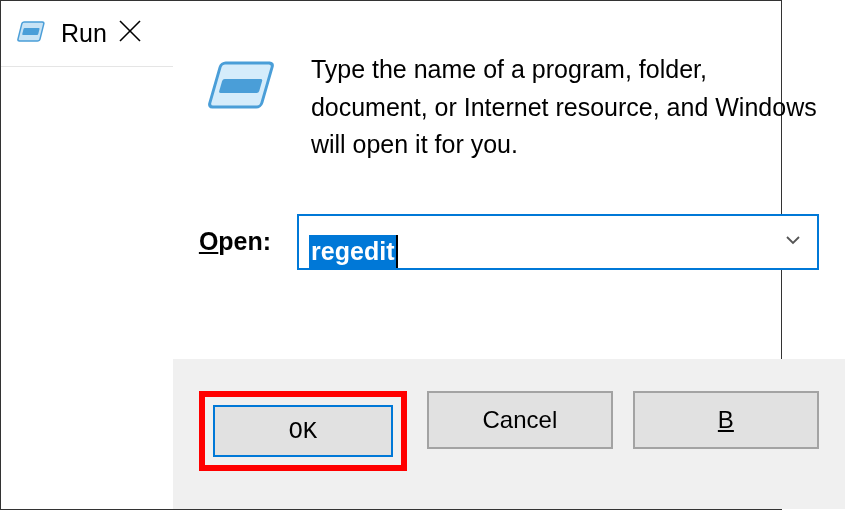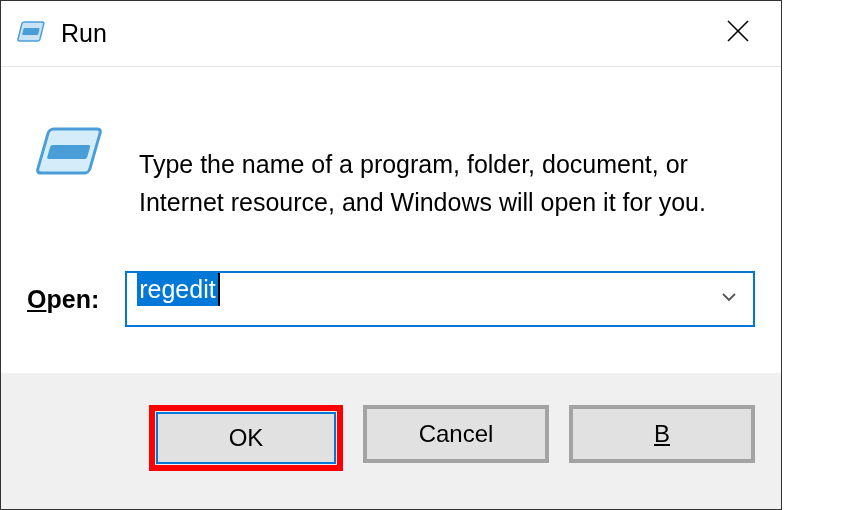--- a/index.html
+++ b/index.html
@@ -9,21 +9,21 @@
       width: 850px;
       height: 510px;
       overflow: hidden;
     }
     .window {
       width: 782px;
       height: 510px;
       border: 1px solid #333;
       background: #fff;
       display: flex;
-      flex-direction: column;
+      flex-direction: row;
     }
     .titlebar {
       display: flex;
       align-items: center;
       justify-content: space-between;
       padding: 10px 20px 10px 16px;
       border-bottom: 1px solid #e5e5e5;
       height: 66px;
     }
     .title-left { display: flex; align-items: center; gap: 14px; }
@@ -49,43 +49,43 @@
       display: flex;
       align-items: flex-start;
       gap: 30px;
       margin-bottom: 50px;
     }
     .run-large-icon { flex-shrink: 0; margin-top: 6px; margin-left:8px; }
     .desc-text {
       font-size: 25px;
       line-height: 1.5;
       color: #000;
-      margin-top: 29px;
     }
     .open-row {
       display: flex;
       align-items: center;
       gap: 26px;
       margin-top: 10px;
     }
     .open-label {
       font-size: 25px;
       color: #000;
       font-weight: bold;
     }
     .open-label .ul { text-decoration: underline; }
     .combo {
       flex: 1;
       position: relative;
       border: 2px solid #0078d7;
       height: 56px;
       display: flex;
-      align-items: flex-start;
+      align-items: flex-end;
       padding: 0 46px 0 10px;
       background: #fff;
+      font-weight: bold;
     }
     .combo-text {
       font-size: 25px;
       background: #0078d7;
       color: #fff;
       padding: 0 2px;
       line-height: 1.3;
       position: relative;
     }
     .combo-text::after{
@@ -105,35 +105,36 @@
       background: #f0f0f0;
       padding: 32px 26px 38px 26px;
       display: flex;
       justify-content: flex-end;
       gap: 20px;
     }
     .btn {
       width: 186px;
       height: 58px;
       background: #e1e1e1;
-      border: 4px solid #a3a3a3;
+      border: 2px solid #a3a3a3;
       font-size: 24px;
       color: #000;
       display: flex;
       align-items: center;
       justify-content: center;
       cursor: pointer;
       font-family: inherit;
     }
     .btn-default {
       border: 2px solid #0078d7;
     }
     .highlight-ok {
       border: 6px solid #ff0000;
-      padding: 1px;
+      padding: 8px;
+      font-family: Liberation Mono, monospace;
     }
     .highlight-ok .btn { width: 180px; height: 52px; }
     .ul { text-decoration: underline; }
   </style>
 </head>
 <body>
 
 <div class="window">
 
   <div class="titlebar">

